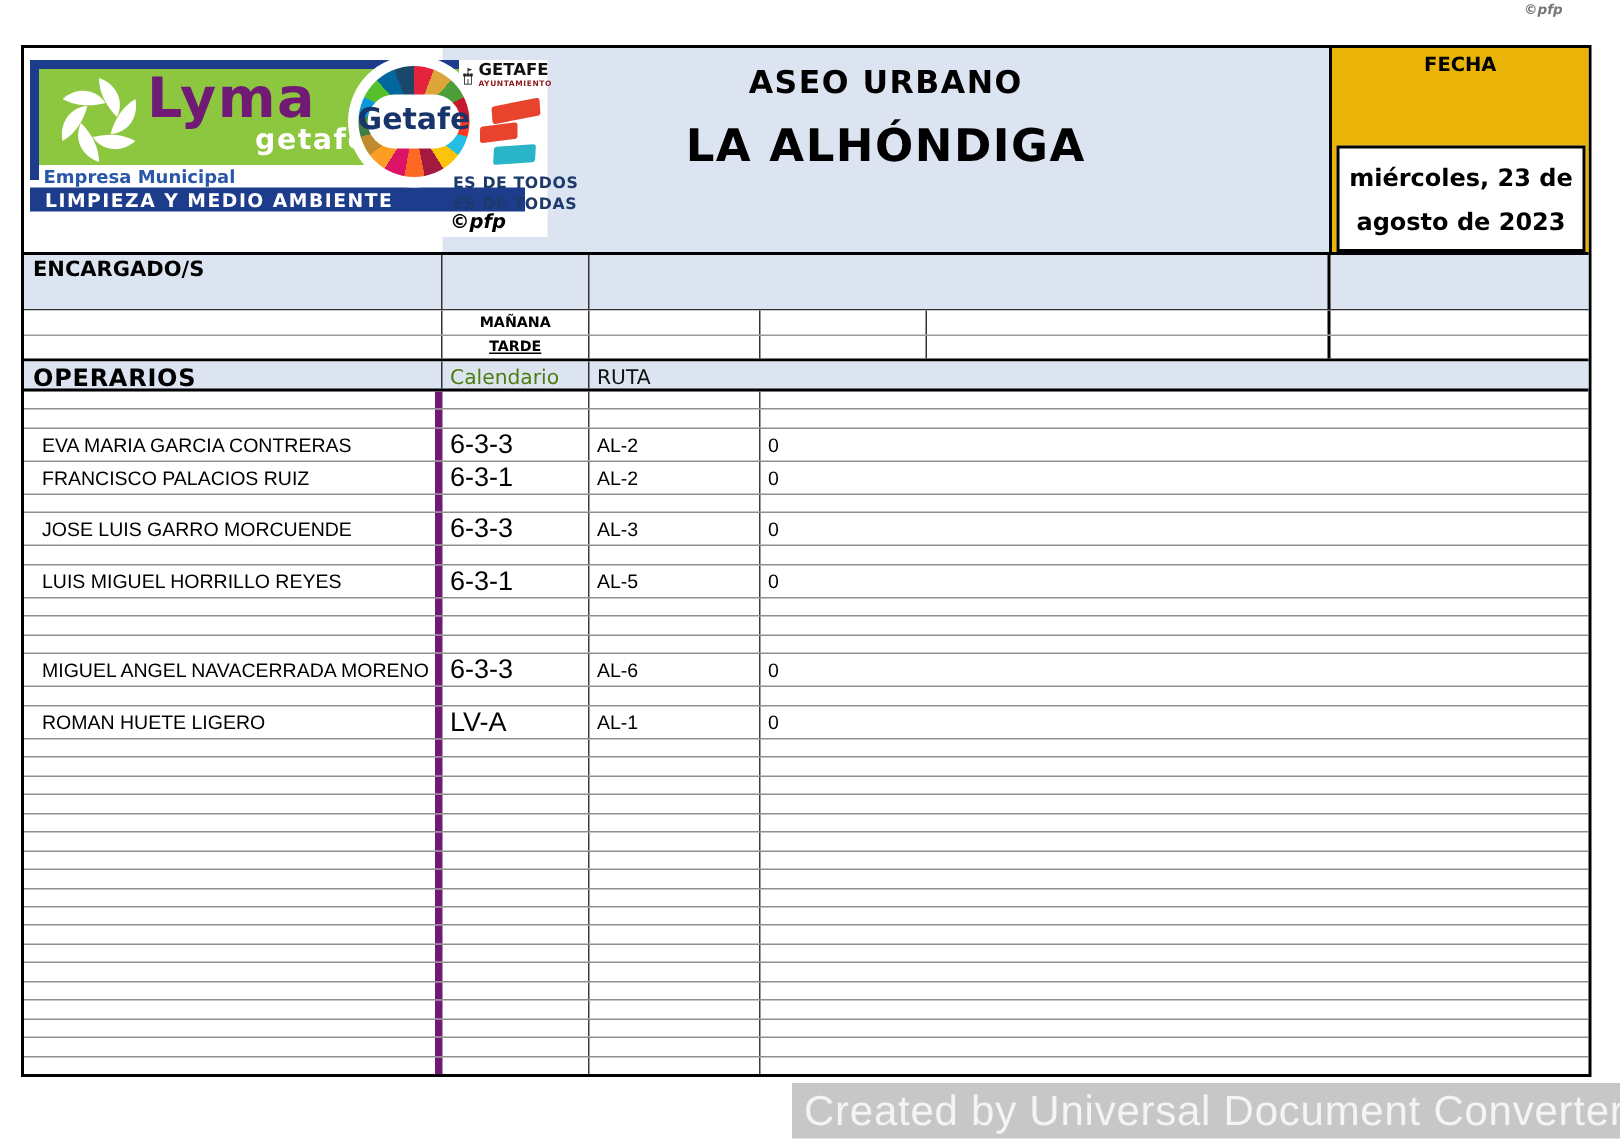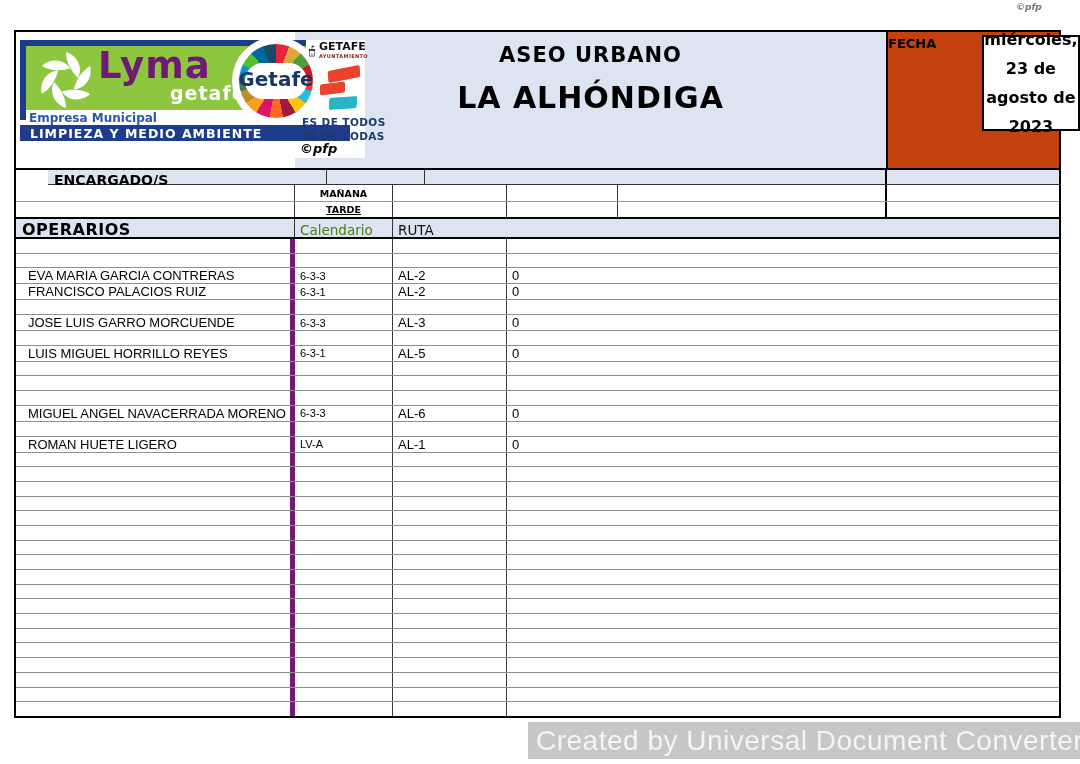--- a/index.html
+++ b/index.html
@@ -11,26 +11,26 @@
 
   
   .sheet{position:absolute;left:14px;top:30px;width:1047px;height:688px;border:2px solid #000;box-sizing:border-box;display:flex;flex-direction:column;background:#fff;}
 
   
   .header-band{height:136px;display:flex;border-bottom:2px solid #000;}
   .hcell-left{width:279px;background:#fff;}
   .hcell-center{flex:1;background:#dce3f1;text-align:center;}
   .service-title{margin-top:11px;font:bold 21px "DejaVu Sans",sans-serif;letter-spacing:1px;}
   .zone-title{margin-top:13px;font:bold 30px "DejaVu Sans",sans-serif;letter-spacing:1px;}
-  .hcell-fecha{width:173px;background:#c2410c;border-left:2px solid #000;box-sizing:border-box;display:flex;gap:43px;}
+  .hcell-fecha{width:173px;background:#eab308;border-left:2px solid #000;box-sizing:border-box;display:flex;flex-direction:column;gap:43px;}
   .fecha-label{height:18px;text-align:center;font:bold 13px "DejaVu Sans",sans-serif;padding-top:4px;}
   .date-box{margin:3px 2px 0 3px;height:92px;background:#fff;border:2px solid #000;display:flex;flex-direction:column;justify-content:center;text-align:center;font:bold 16px "DejaVu Sans",sans-serif;line-height:29px;}
 
   
-  .row-encargado{height:15px;background:#dce3f1;display:flex;border-bottom:1px solid #333;box-sizing:border-box;margin-left:32px;}
+  .row-encargado{height:37px;background:#dce3f1;display:flex;border-bottom:1px solid #333;box-sizing:border-box;}
   .enc-a{width:279px;border-right:1px solid #333;box-sizing:border-box;font:bold 14px "DejaVu Sans",sans-serif;padding:2px 0 0 6px;}
   .enc-b{width:98px;border-right:1px solid #333;box-sizing:border-box;}
   .enc-c{flex:1;border-right:2px solid #000;box-sizing:border-box;}
   .enc-f{width:172px;}
 
   
   .row-shift{height:17px;display:flex;background:#fff;border-bottom:1px solid #999;box-sizing:border-box;}
   .row-shift.last{border-bottom:2px solid #000;text-decoration:underline;}
   .sh-a{width:279px;border-right:1px solid #333;box-sizing:border-box;}
   .sh-b{width:98px;border-right:1px solid #333;box-sizing:border-box;text-align:center;font:bold 9.5px "DejaVu Sans",sans-serif;display:flex;align-items:center;justify-content:center;}
@@ -44,21 +44,21 @@
   .op-a{width:279px;border-right:1px solid #333;box-sizing:border-box;font:bold 16px "DejaVu Sans",sans-serif;letter-spacing:.5px;padding:1px 0 0 6px;}
   .op-b{width:98px;border-right:1px solid #333;box-sizing:border-box;font:13.5px "DejaVu Sans",sans-serif;padding:3px 0 0 5px;color:#4d7c0f;}
   .op-c{flex:1;font:13.5px "DejaVu Sans",sans-serif;padding:3px 0 0 5px;color:#111;}
 
   
   .data-rows{flex:1;display:flex;flex-direction:column;}
   .drow{flex:1;display:flex;border-bottom:1px solid #8f8f8f;box-sizing:border-box;}
   .drow:last-child{border-bottom:none;}
   .dcell{box-sizing:border-box;display:flex;align-items:center;overflow:hidden;white-space:nowrap;}
   .c-name{width:279px;border-right:5px solid #701a75;padding-left:12px;font-size:13px;}
-  .c-cal{width:98px;border-right:1px solid #3c3c3c;padding-left:5px;font-size:11px;}
+  .c-cal{width:98px;border-right:1px solid #3c3c3c;padding-left:5px;font-size:18px;}
   .c-ruta{width:114px;border-right:1px solid #3c3c3c;padding-left:5px;font-size:13px;}
   .c-val{flex:1;padding-left:5px;font-size:13px;}
 
   
   .logo-block{position:absolute;left:20px;top:40px;width:345px;height:118px;background:#fff;z-index:5;}
   .navy-top{position:absolute;left:0;top:0;width:286px;height:6px;background:#1d3c8c;}
   .navy-left{position:absolute;left:0;top:0;width:6px;height:80px;background:#1d3c8c;}
   .green-box{position:absolute;left:6px;top:6px;width:280px;height:64px;background:#8dc63f;}
   .swirl{position:absolute;left:10px;top:2px;}
   .brand-text{position:absolute;left:78px;top:4px;color:#701a75;font:bold 37px "DejaVu Sans",sans-serif;letter-spacing:1px;}

